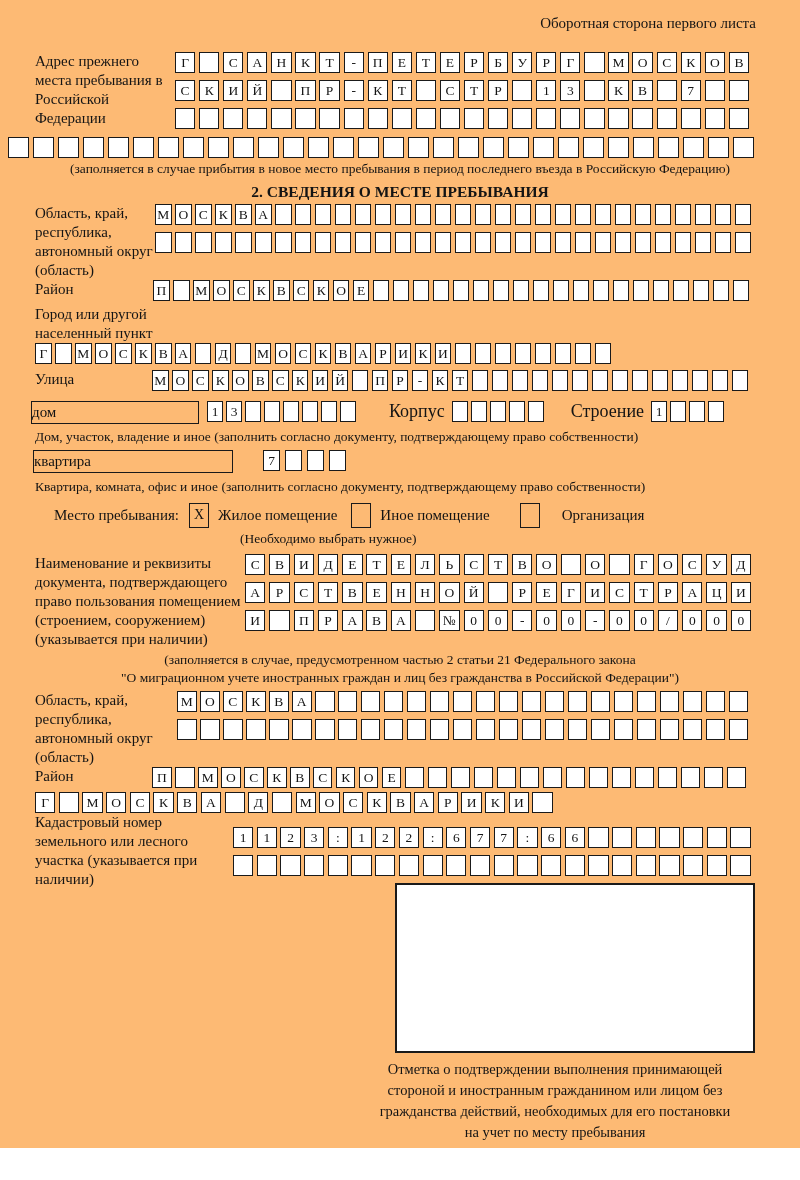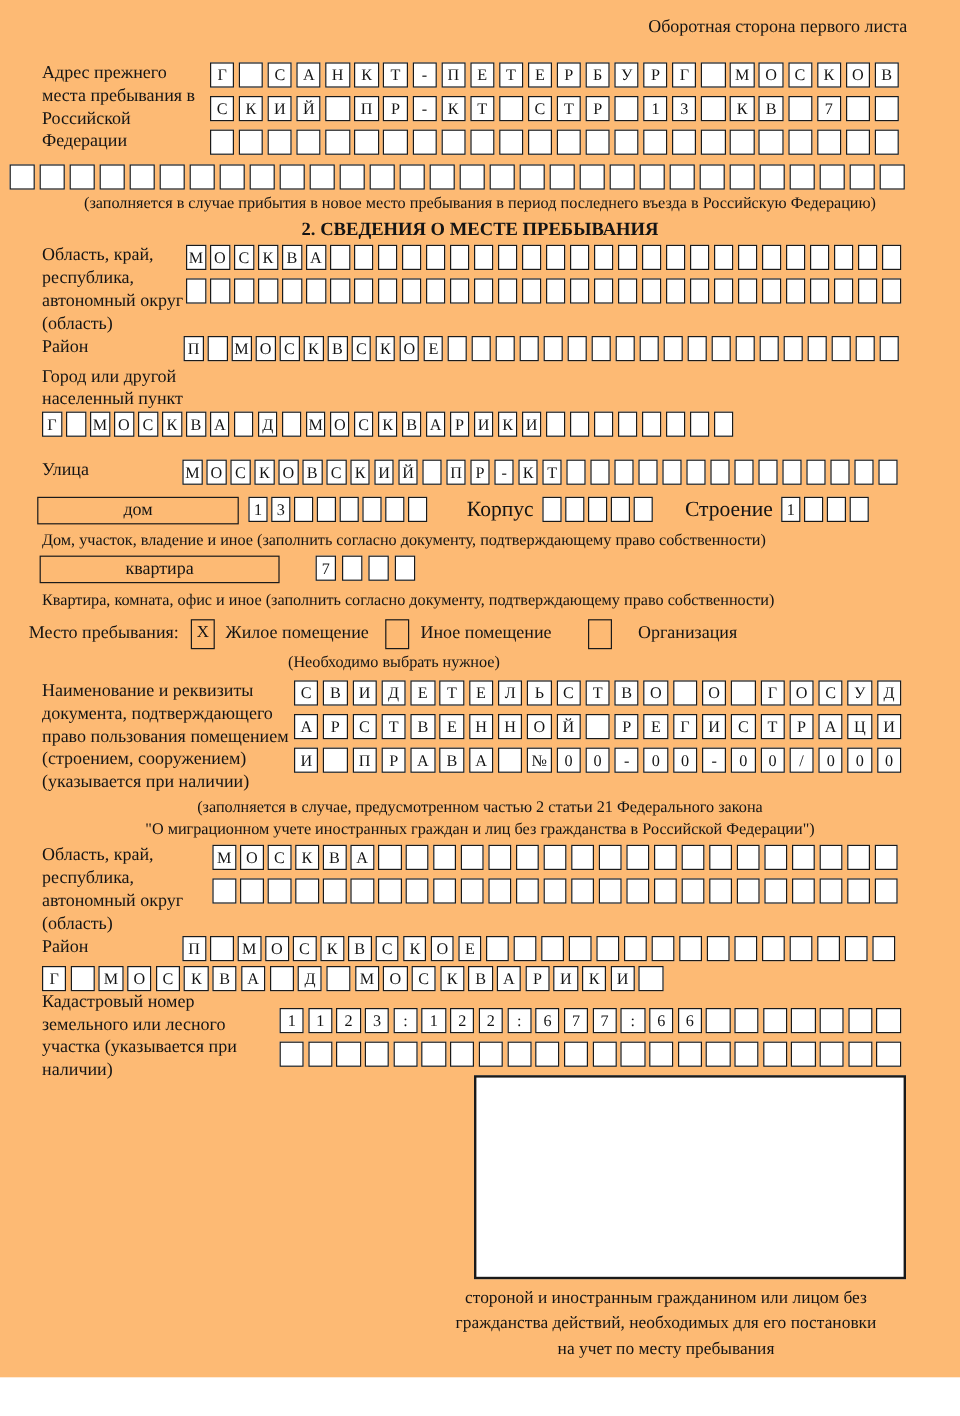--- a/index.html
+++ b/index.html
@@ -34,36 +34,36 @@
   .pS2 .cell{ width:17px; margin-right:5px; }
   .caption{ font-size:13.5px; line-height:18px; }
   .center{ text-align:center; }
   .sec-title{ text-align:center; font-weight:bold; font-size:15.5px; line-height:20px; }
   .blockA{ margin-top:20px; }
   .capA{ margin-top:2px; }
   .titleS2{ margin-top:4px; }
   .rowB1{ margin-top:2px; }
   .rowB2{ margin-top:0px; }
   .rowB3{ margin-top:4px;flex-direction:column; }
-  .rowB4{ margin-top:19px; }
+  .rowB4{ margin-top:6px; }
   .domrow{ display:flex; align-items:flex-start; padding-left:31px; margin-top:10px; }
   .widebox{
     box-sizing:border-box; border:1.7px solid #1a1a1a; height:23px;
-    display:flex; align-items:center; justify-content:center;
+    display:flex; align-items:center; 
     font-size:15px; flex:none;
   }
   .dombox{ width:168px; margin-right:8px; }
   .kvbox{ width:200px; margin-left:2px; margin-right:10px; }
   .inline-lbl{ font-size:18px; line-height:21px; flex:none; }
   .korpus-lbl{ margin-left:30px; margin-right:7px; }
   .stroenie-lbl{ margin-left:24px; margin-right:7px; }
   .capdom{ padding-left:35px; margin-top:4px; }
   .kvrow{ margin-top:4px;gap:20px; }
   .capkv{ padding-left:35px; margin-top:5px; }
-  .mestorow{ display:flex; align-items:center; padding-left:24px; margin-top:6px; height:26px; }
+  .mestorow{ display:flex; align-items:center; padding-left:54px; margin-top:6px; height:26px; }
   .mesto-lbl{ font-size:15px; flex:none; }
   .chk{
     box-sizing:border-box; border:1.7px solid #1a1a1a; width:20px; height:25px;
     display:flex; align-items:center; justify-content:center; font-size:14px; flex:none;
   }
   .chk1{ margin-left:10px; } .optl1{ margin-left:9px; }
   .chk2{ margin-left:14px; } .optl2{ margin-left:9px; }
   .chk3{ margin-left:30px; } .optl3{ margin-left:22px; }
   .mesto-cap{ margin-top:2px; padding-left:240px; }
   .docrow{ margin-top:6px; }
@@ -686,18 +686,19 @@
           <span class="cell"></span>
           <span class="cell"></span>
           <span class="cell"></span>
           <span class="cell"></span>
         </div>
     </div>
   </div>
 
   <div class="stamp-box"></div>
   <div class="stamp-caption">
+    <div>Отметка о подтверждении выполнения принимающей</div>
     <div>стороной и иностранным гражданином или лицом без</div>
     <div>гражданства действий, необходимых для его постановки</div>
     <div>на учет по месту пребывания</div>
   </div>
 
 </div>
 
 </body></html>

